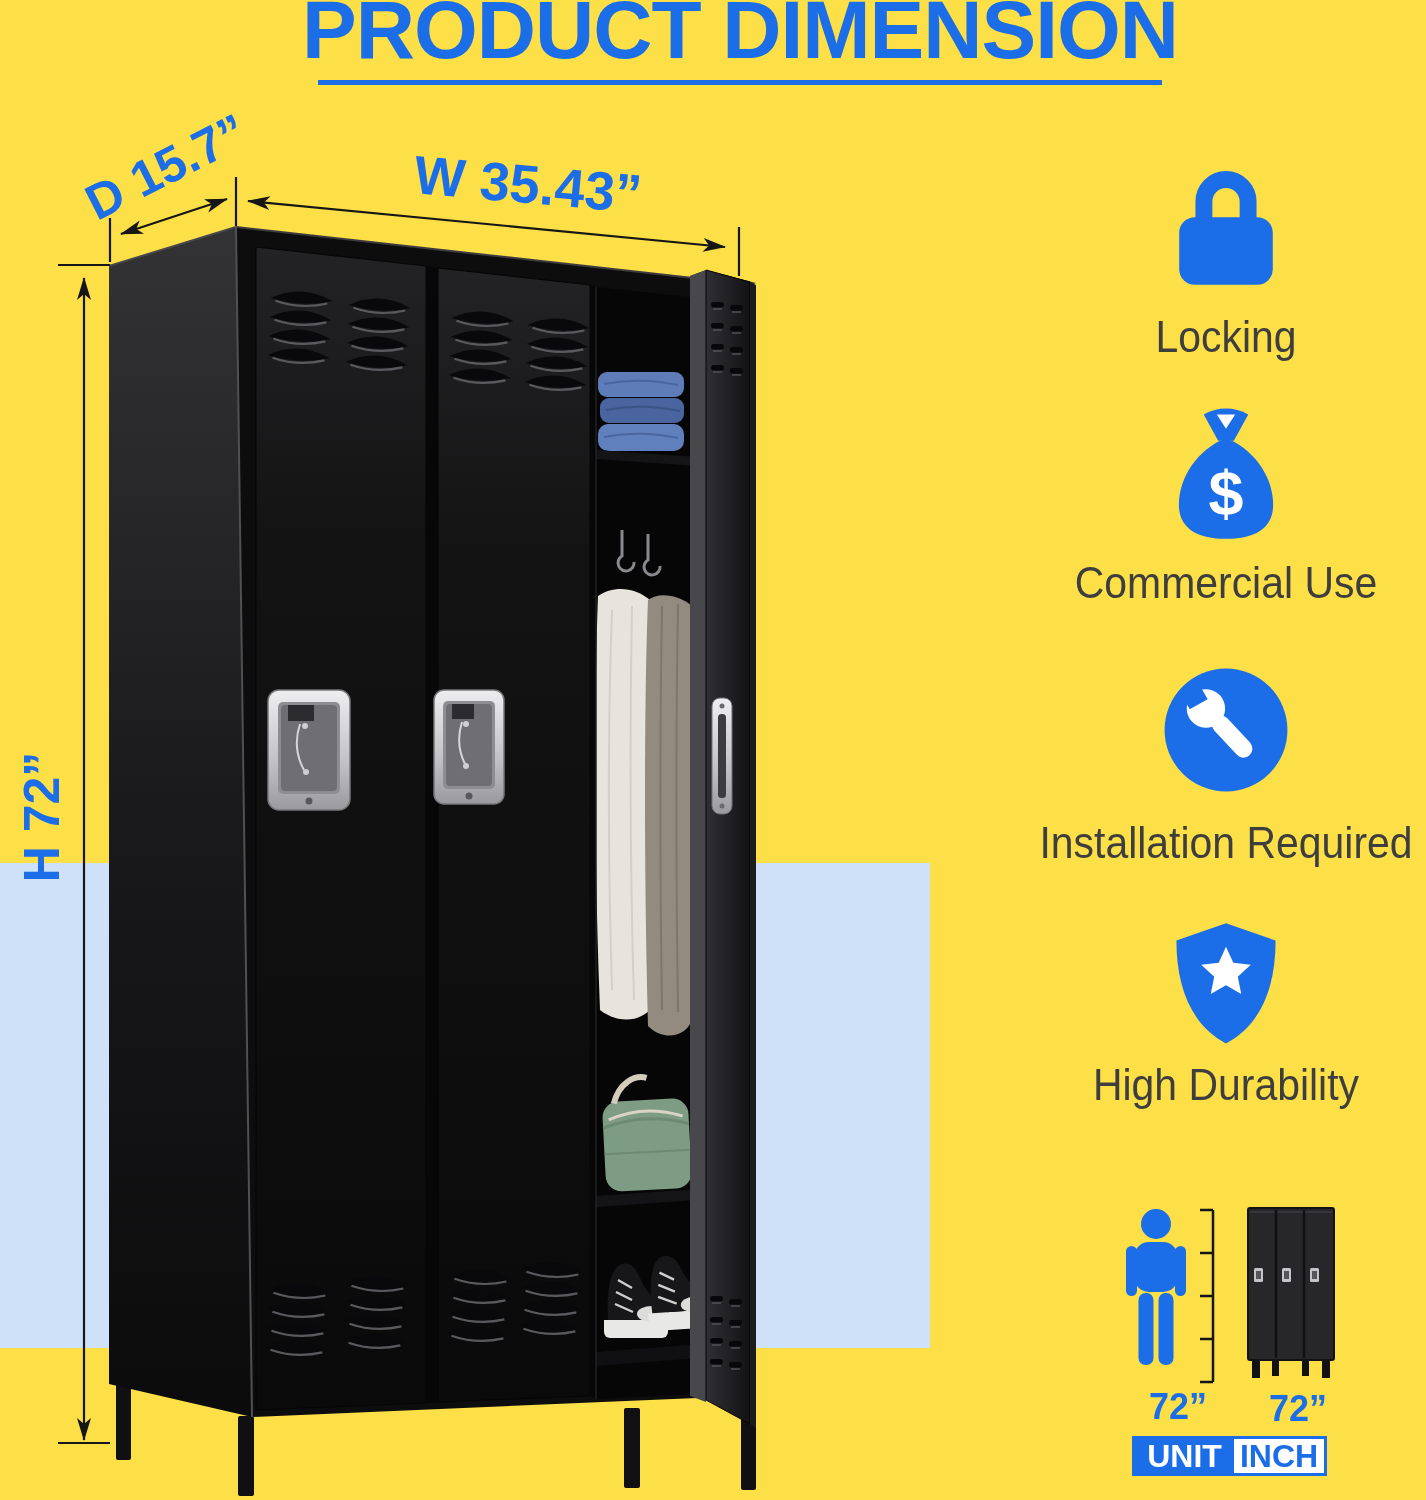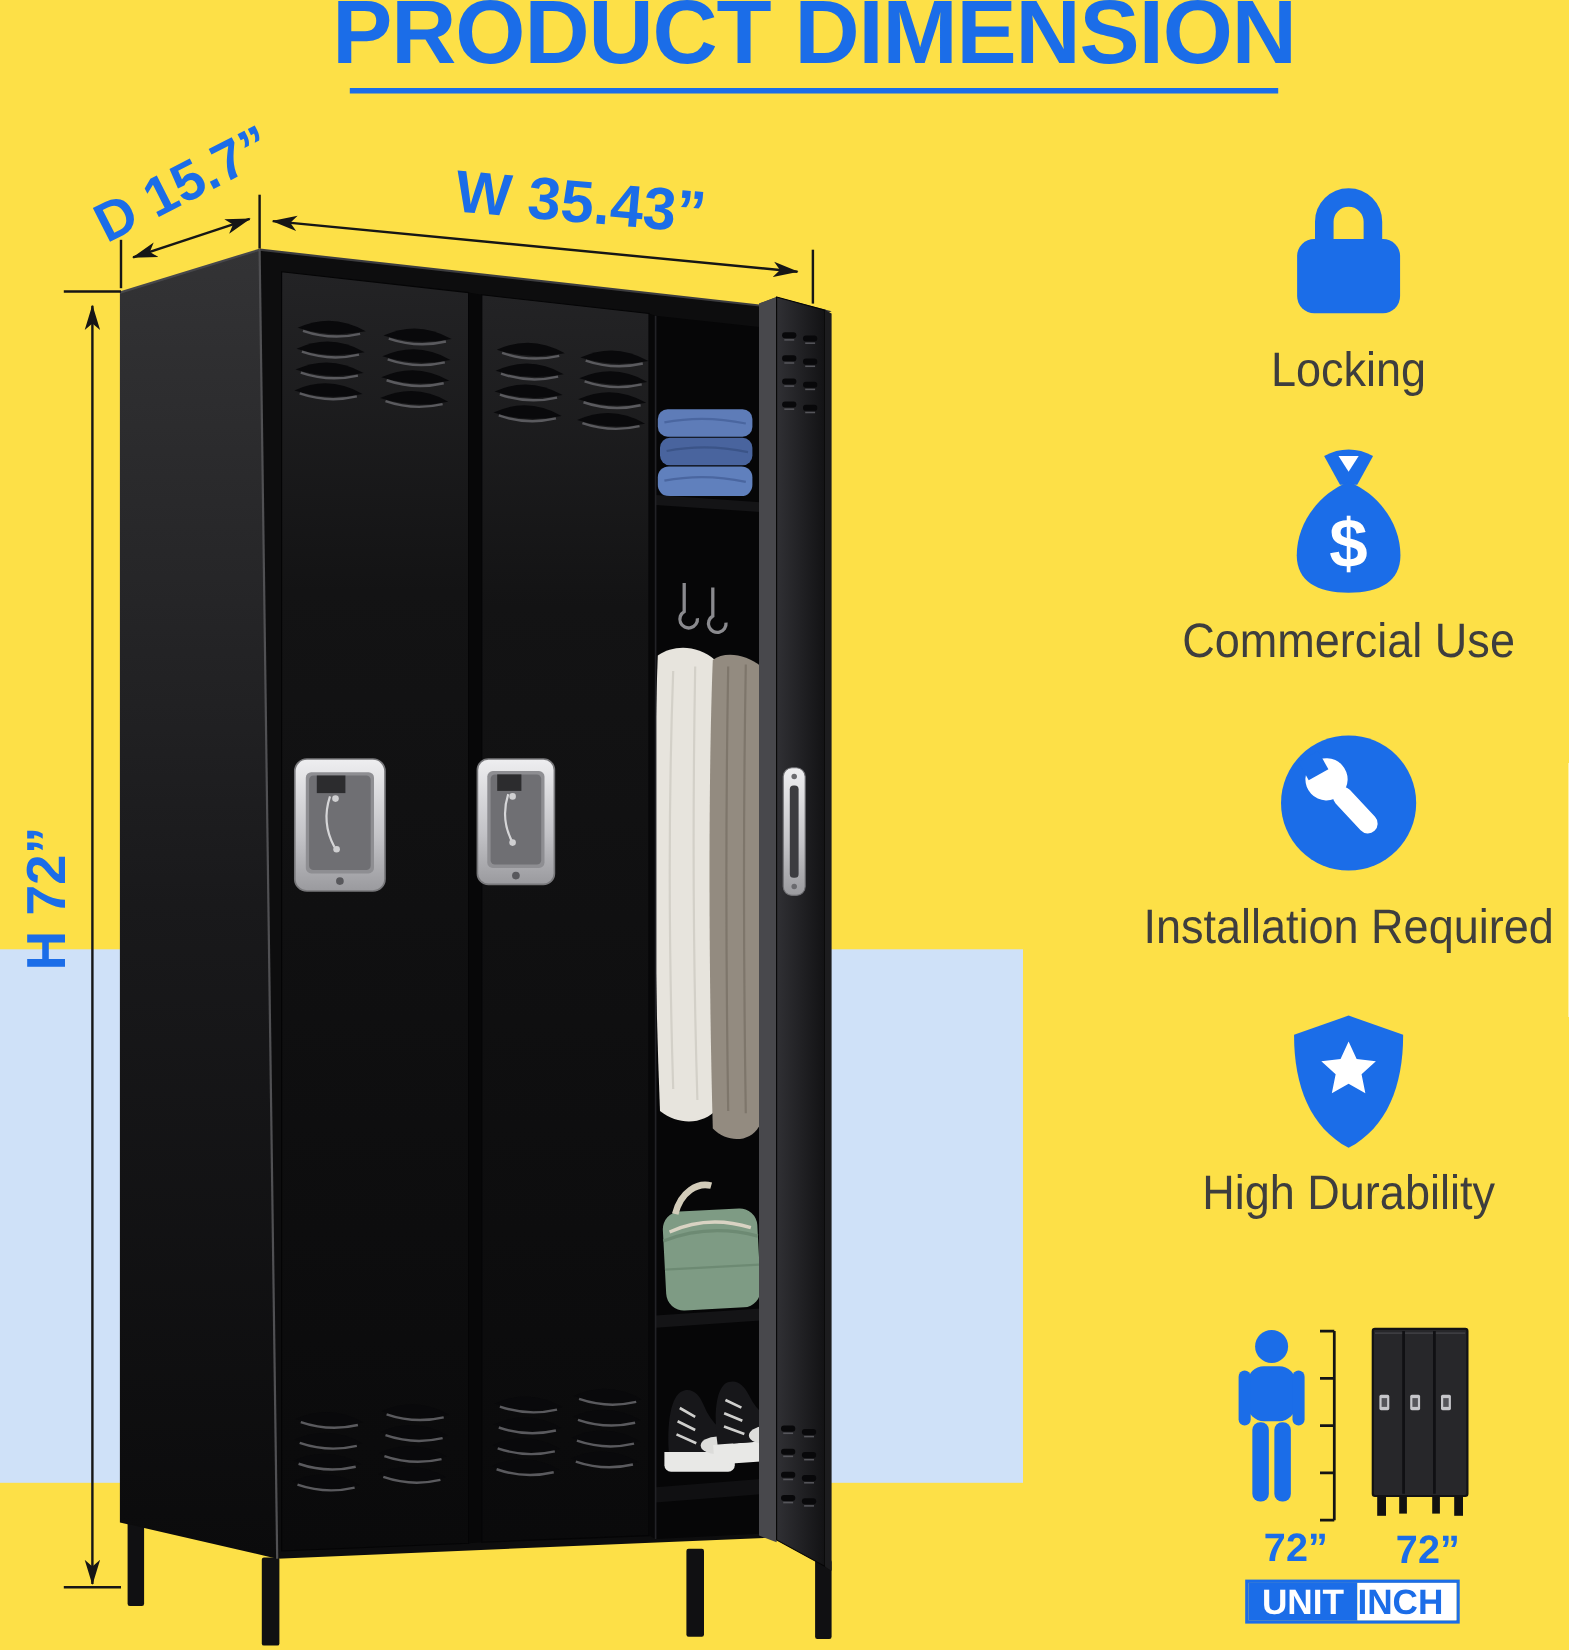--- a/index.html
+++ b/index.html
@@ -12,21 +12,21 @@
   .dim-label{color:#1B6DE8;font-weight:bold;white-space:nowrap;transform-origin:center;}
   .dim-d{left:66px;top:138px;width:200px;text-align:center;font-size:50px;transform:rotate(-27deg);}
   .dim-w{left:378px;top:153px;width:300px;text-align:center;font-size:54px;transform:rotate(5deg);}
   .dim-h{left:-58px;top:788px;width:200px;text-align:center;font-size:50px;transform:rotate(-90deg);}
   .feature-label{left:1006px;width:440px;text-align:center;font-size:44px;color:#3E3E3E;
         white-space:nowrap;transform:scaleX(.93);line-height:1.15;}
   .cmp-num{width:110px;text-align:center;font-size:36px;font-weight:bold;color:#1B6DE8;white-space:nowrap;}
   .unit-badge{left:1132px;top:1436px;width:195px;height:40px;display:flex;border:3px solid #1B6DE8;
         box-sizing:border-box;font-weight:bold;font-size:32px;line-height:34px;}
   .unit-key{flex:0 0 99px;background:#1B6DE8;color:#fff;text-align:center;}
-  .unit-val{flex:1;background:#fff;color:#1B6DE8;text-align:left;}
+  .unit-val{flex:1;background:#fff;color:#1B6DE8;text-align:center;}
   svg{display:block;}
 </style>
 </head>
 <body>
 
 <div class="page">
 
   <svg class="abs" style="left:0;top:0;" width="1426" height="1500" viewBox="0 0 1426 1500">
     <defs>
       <linearGradient id="gSide" x1="0" y1="0" x2="0" y2="1">

